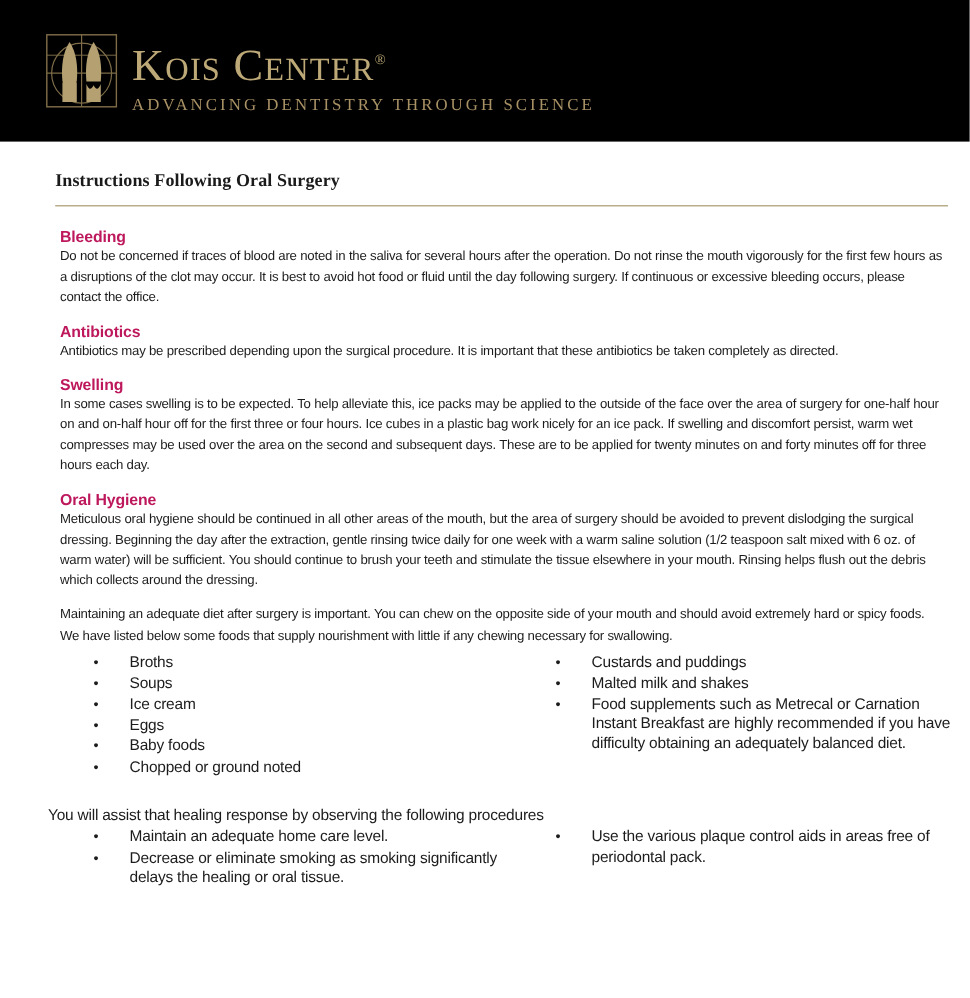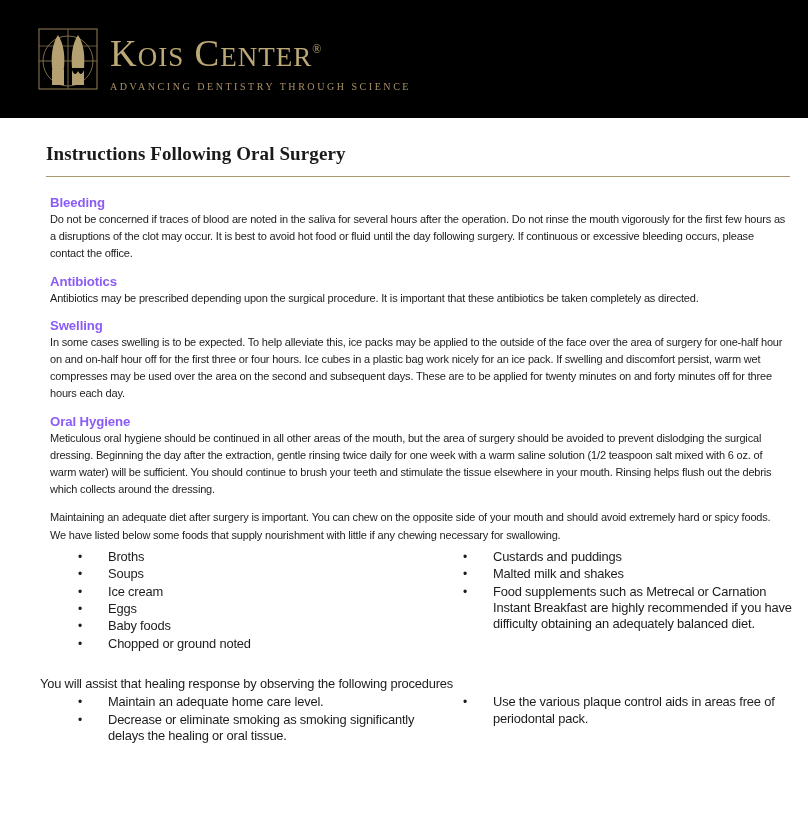--- a/index.html
+++ b/index.html
@@ -50,53 +50,53 @@
   .wordmark .cap { font-size: 37px; }
   .wordmark .sc  { font-size: 27px; font-family: Liberation Serif, serif; }
   .wordmark .reg {
     font-size: 12px;
     vertical-align: super;
     letter-spacing: 0;
   }
   .tagline {
     font-family: "Liberation Serif", serif;
     color: #a89165;
-    font-size: 10px;
+    font-size: 14px;
     letter-spacing: 2.55px;
     margin-top: 4px;
     white-space: nowrap;
   }
 
   
   .doc {
     padding: 0;
     position: relative;
   }
   .doc-title {
     font-family: "Liberation Serif", serif;
     font-weight: bold;
-    font-size: 19px;
+    font-size: 15px;
     color: #1a1a1a;
     margin: 25px 0 0 46px;
     letter-spacing: 0.1px;
   }
   .title-rule {
     height: 1px;
     background: #a89a6e;
     margin: 11px 18px 0 46px;
   }
 
   .section {
     margin: 0 22px 0 50px;
   }
   .section + .section { margin-top: 11px; }
   .section-heading {
     font-size: 13.2px;
     font-weight: bold;
-    color: #8b5cf6;
+    color: #be185d;
     letter-spacing: -0.1px;
     margin-bottom: 1px;
   }
   .section-body {
     font-size: 11px;
     line-height: 17.2px;
     color: #1c1c1c;
     letter-spacing: -0.18px;
   }
   #sections { margin-top: 18px; }

